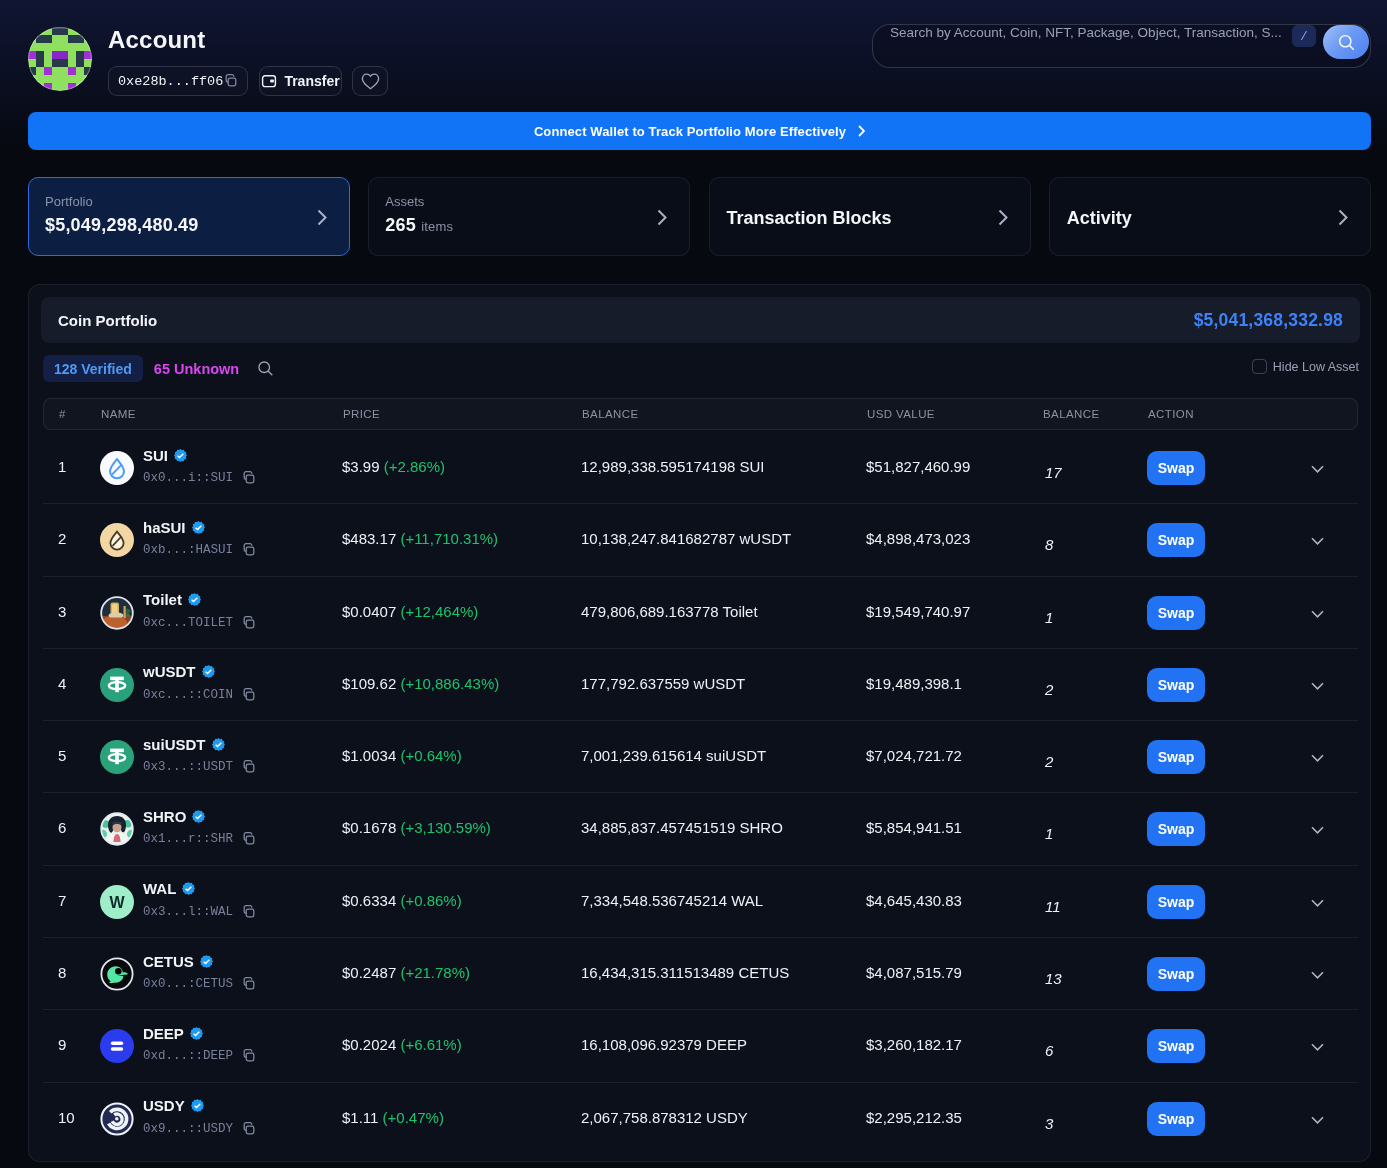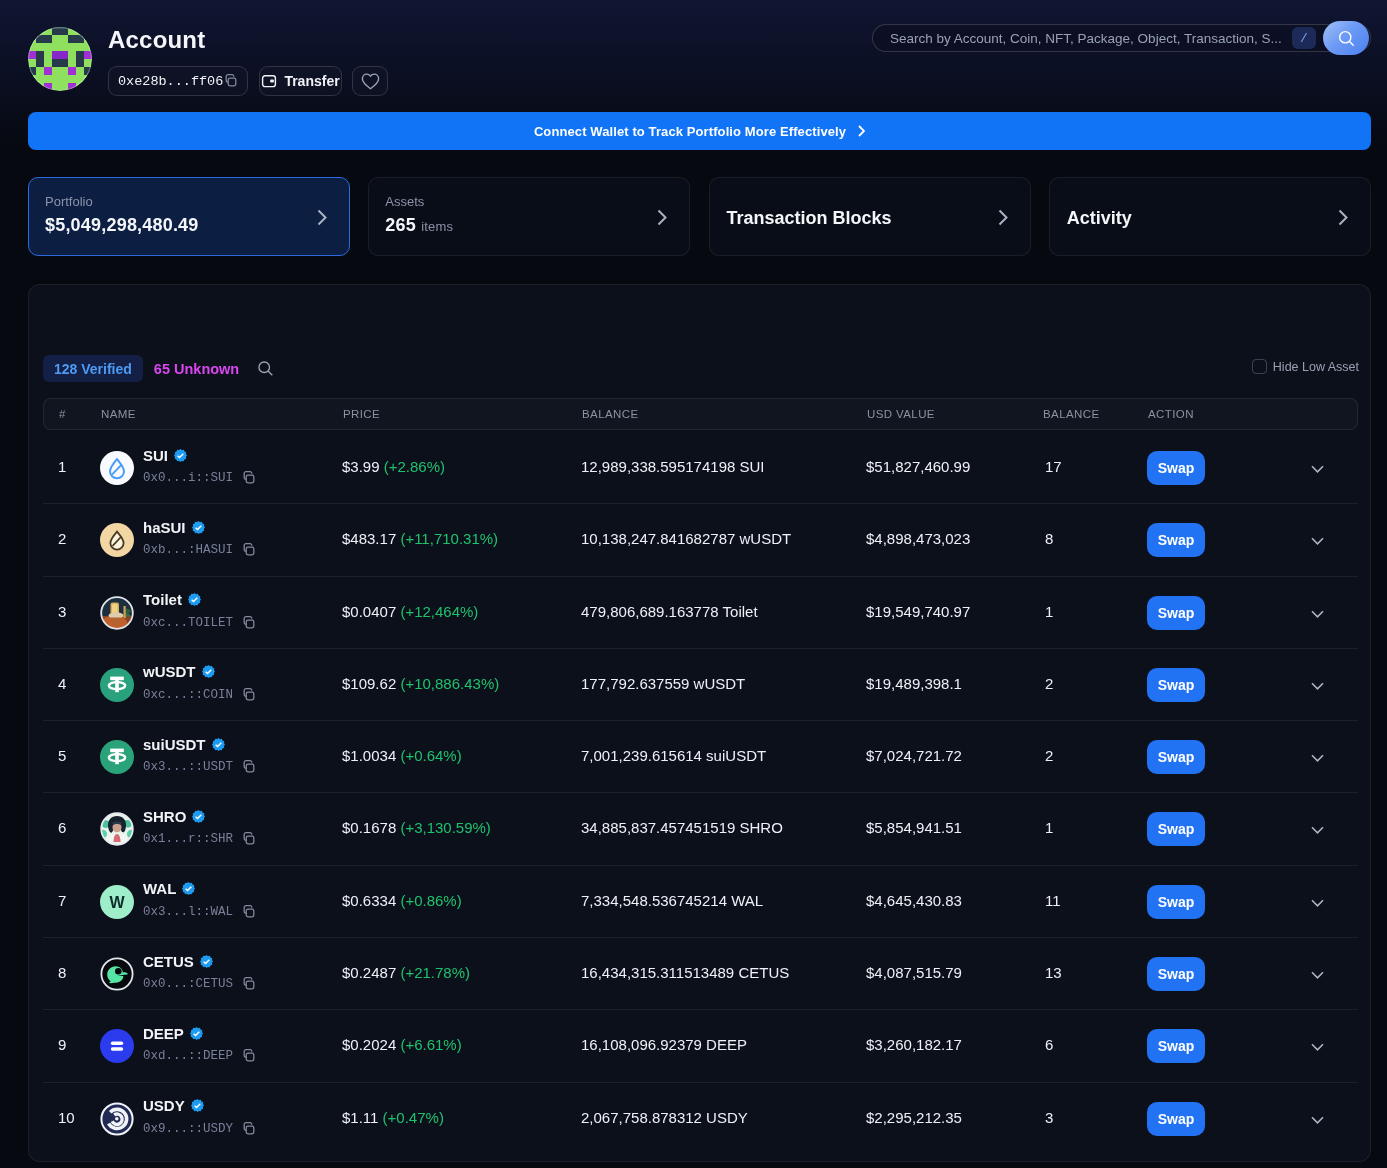--- a/index.html
+++ b/index.html
@@ -11,22 +11,22 @@
 #avatar { left:28px; top:27px; }
 #title { left:108px; top:26px; font-size:24px; font-weight:bold; color:#f4f6fa; letter-spacing:0.2px; }
 .pill { position:absolute; top:66px; height:30px; border:1px solid rgba(255,255,255,0.14); border-radius:9px;
   display:flex; align-items:center; color:#f0f2f7; background:rgba(255,255,255,0.015); }
 #addr { left:108px; width:140px; padding:0 9px; font-family:"Liberation Mono",monospace; font-size:13.5px; justify-content:space-between; }
 #addr svg { flex:none; width:16px; height:16px; }
 #transfer { left:259px; width:83px; justify-content:center; font-size:14px; font-weight:bold; }
 #heart { left:352px; width:36px; justify-content:center; }
 
 
-#search { left:872px; top:24px; width:499px; height:28px; border:1px solid rgba(255,255,255,0.16); border-radius:18px;
-  background:rgba(10,14,28,0.45); display:flex; align-items:center; }
+#search { left:872px; top:24px; width:499px; height:44px; border:1px solid rgba(255,255,255,0.16); border-radius:18px;
+  background:rgba(10,14,28,0.45); display:flex; align-items:flex-start; }
 #search .ph { margin-left:17px; font-size:13.5px; color:#98a1b6; flex:1; white-space:nowrap; overflow:hidden; }
 #search .key { width:24px; height:22px; background:#1c2a57; border-radius:6px; color:#7d9df0; font-size:13px;
   display:flex; align-items:center; justify-content:center; margin-right:7px; font-family:"Liberation Mono",monospace; }
 #search .btn { width:46px; height:34px; border-radius:17px; background:linear-gradient(135deg,#a3c2f6 0%,#6d9af4 45%,#4a80f1 100%);
   display:flex; align-items:center; justify-content:center; margin-right:1px; }
 
 
 #banner { left:28px; top:112px; width:1343px; height:38px; background:#1173f5; border-radius:8px;
   display:flex; align-items:center; justify-content:center; color:#fff; font-size:13px; font-weight:bold; letter-spacing:0.1px; }
 #banner svg { margin-left:12px; }
@@ -72,21 +72,21 @@
 .c-icon { left:57px; top:19px; width:34px; height:34px; }
 .c-name { left:100px; top:13px; }
 .c-name .nm { font-size:15px; font-weight:bold; color:#f2f4f8; display:flex; align-items:center; height:20px; }
 .c-name .nm svg { margin-left:6px; }
 .c-name .ad { margin-top:4px; font-family:"Liberation Mono",monospace; font-size:12.5px; color:#79819a; display:flex; align-items:center; height:18px; }
 .c-name .ad svg { margin-left:8px; }
 .c-price { left:299px; top:26px; font-size:15px; color:#eef1f6; }
 .pct { color:#1ec26d; }
 .c-bal { left:538px; top:26px; font-size:15px; color:#eef1f6; }
 .c-usd { left:823px; top:26px; font-size:15px; color:#eef1f6; }
-.c-obj { left:1002px; top:26px; font-size:15px; color:#eef1f6; }
+.c-obj { left:1002px; top:32px; font-size:15px; color:#eef1f6;font-style:italic; }
 .c-swap { left:1104px; top:19px; width:58px; height:34px; background:#2173f4; border-radius:10px; color:#fff;
   font-size:14px; font-weight:bold; display:flex; align-items:center; justify-content:center; }
 .c-chev { left:1268px; top:33px; }
 </style></head>
 <body>
 <div class="abs" id="avatar">
     <svg width="64" height="64" viewBox="0 0 64 64" style="border-radius:50%;display:block">
       <clipPath id="avc">
         <circle cx="32" cy="32" r="32"></circle>
       </clipPath>
@@ -170,20 +170,24 @@
       </svg></span>
   </div>
 <div class="card" id="card4">
     <span class="big">Activity</span>
     <span class="chev"><svg width="10" height="17" viewBox="0 0 10 17">
         <path d="M1.5 1.5l7 7-7 7" fill="none" stroke="#aab1c2" stroke-width="2"></path>
       </svg></span>
   </div>
 
 <div class="abs" id="panel">
+<div id="phead">
+      <span class="t">Coin Portfolio</span>
+      <span class="v">$5,041,368,332.98</span>
+    </div>
 <div id="tabs">
       <span class="tv">128 Verified</span>
       <span class="tu">65 Unknown</span>
       <span class="si">
         <svg width="17" height="17" viewBox="0 0 20 20">
           <circle cx="8.5" cy="8.5" r="6.2" fill="none" stroke="#9aa2b4" stroke-width="1.6"></circle>
           <path d="M13.2 13.2 18 18" stroke="#9aa2b4" stroke-width="1.6"></path>
         </svg>
       </span>
     </div>

